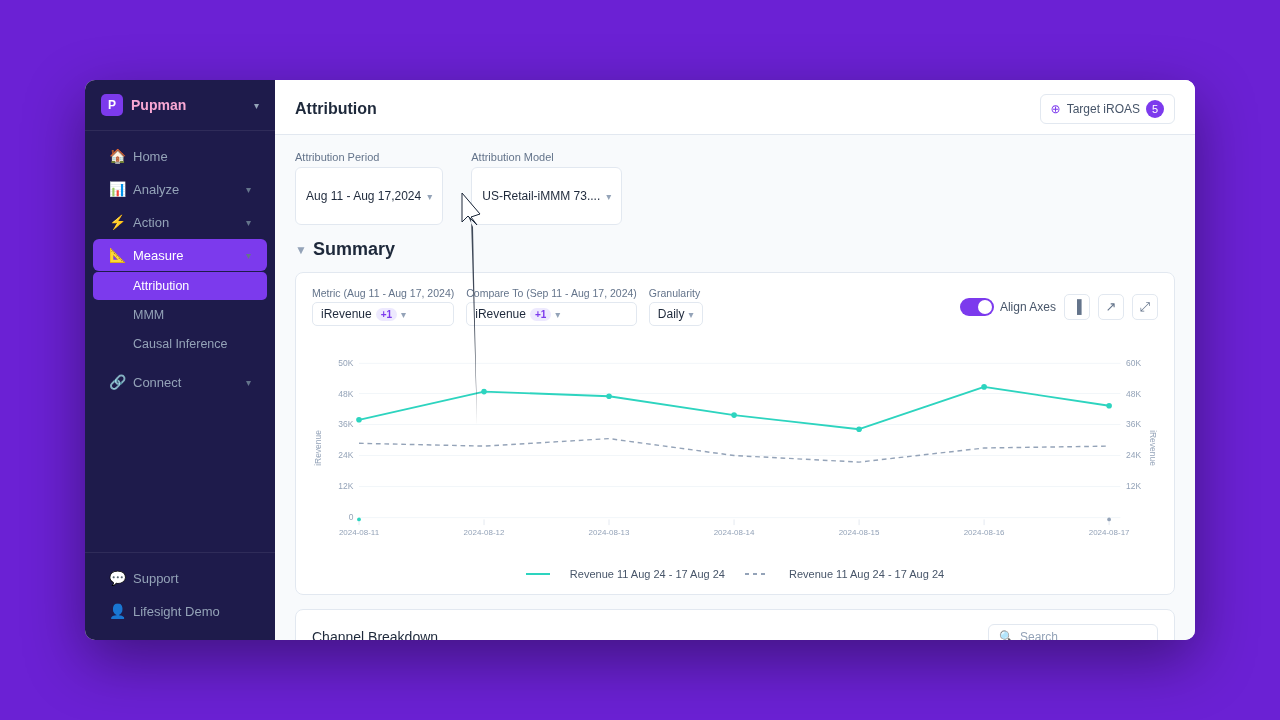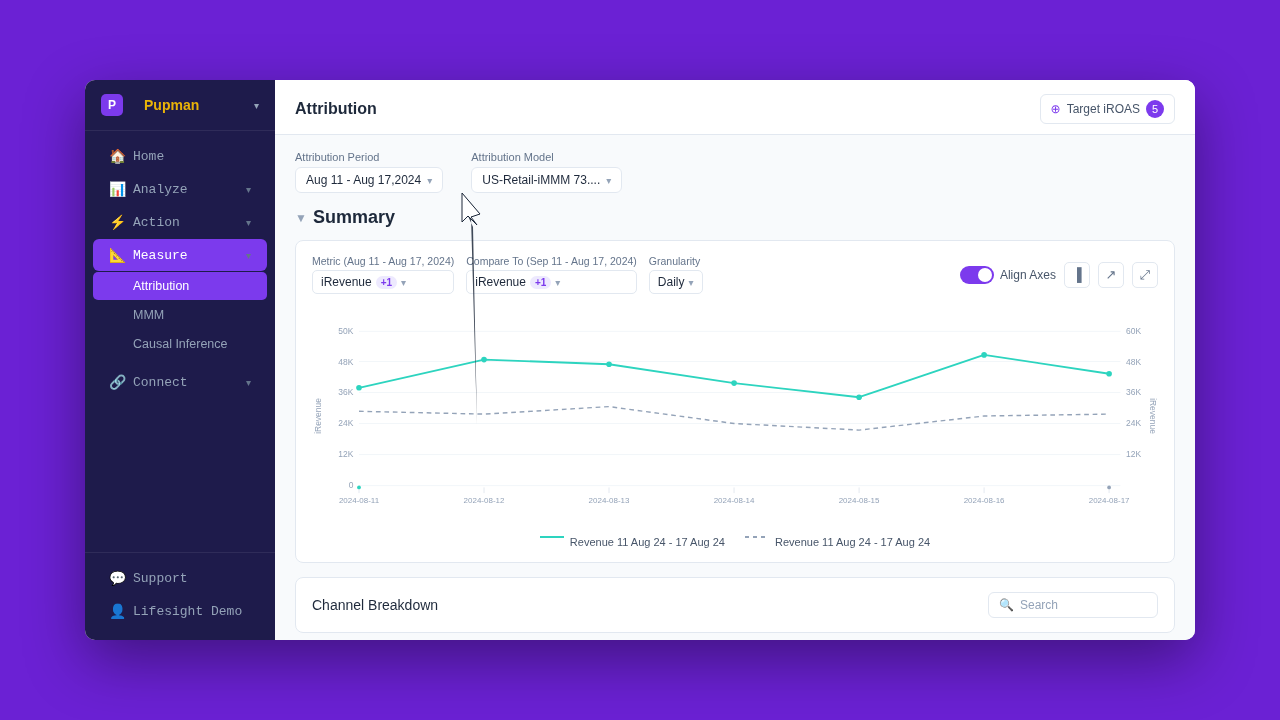--- a/index.html
+++ b/index.html
@@ -41,25 +41,24 @@
     }
     .logo-icon {
       width: 22px;
       height: 22px;
       background: #7c3aed;
       border-radius: 5px;
       display: flex; align-items: center; justify-content: center;
       color: white; font-size: 12px; font-weight: bold;
     }
     .logo-text {
-      color: #eab308;
+      color: #f9a8d4;
       font-size: 14px;
       font-weight: 600;
       flex: 1;
-      margin-left: 13px;
     }
     .logo-chevron {
       color: #94a3b8;
       font-size: 10px;
     }
     .sidebar-nav {
       flex: 1;
       padding: 8px 0;
       overflow-y: auto;
     }
@@ -70,21 +69,21 @@
       padding: 8px 16px;
       color: #94a3b8;
       font-size: 13px;
       cursor: pointer;
       border-radius: 6px;
       margin: 1px 8px;
       transition: background 0.15s;
     }
     .nav-item.active { background: #7c3aed; color: white; }
     .nav-item .nav-icon { width: 16px; font-size: 14px; }
-    .nav-item .nav-label { flex: 1; font-family: Liberation Mono, monospace; }
+    .nav-item .nav-label { flex: 1; }
     .nav-item .nav-chevron { font-size: 10px; color: #64748b; }
     .sub-item {
       display: flex;
       align-items: center;
       gap: 8px;
       padding: 7px 16px 7px 40px;
       color: #94a3b8;
       font-size: 12.5px;
       cursor: pointer;
       margin: 1px 8px;
@@ -176,21 +175,21 @@
     .filter-group { display: flex; flex-direction: column; gap: 4px; }
     .filter-label {
       font-size: 11px;
       color: #64748b;
       font-weight: 500;
     }
     .filter-select {
       display: flex;
       align-items: center;
       gap: 6px;
-      padding: 5px 10px;
+      padding: 21px 10px;
       border: 1px solid #e2e8f0;
       border-radius: 6px;
       background: white;
       font-size: 12px;
       color: #1e293b;
       cursor: pointer;
       min-width: 140px;
     }
     .filter-select .chevron { color: #94a3b8; font-size: 10px; margin-left: auto; }
     
@@ -294,22 +293,22 @@
     }
     
     .chart-legend {
       display: flex;
       justify-content: center;
       gap: 20px;
       margin-top: 6px;
     }
     .legend-item {
       display: flex;
-      align-items: flex-start;
-      gap: 6px;
+      align-items: center;
+      gap: 20px;
       font-size: 11px;
       color: #475569;
     }
     .legend-line {
       width: 24px;
       height: 2px;
     }
     .legend-line.solid { background: #2dd4bf; }
     .legend-line.dashed {
       background: repeating-linear-gradient(90deg, #94a3b8 0, #94a3b8 4px, transparent 4px, transparent 8px);

